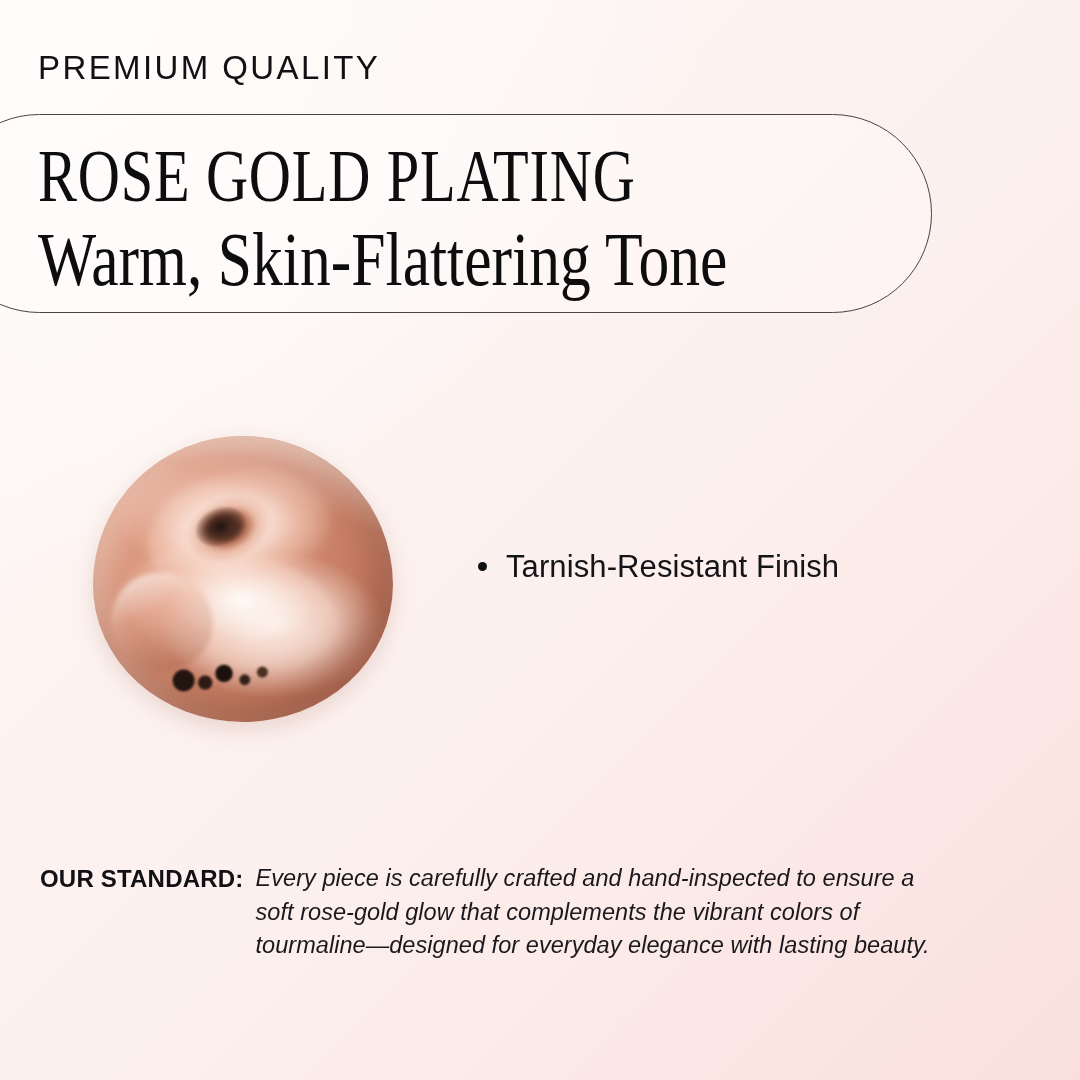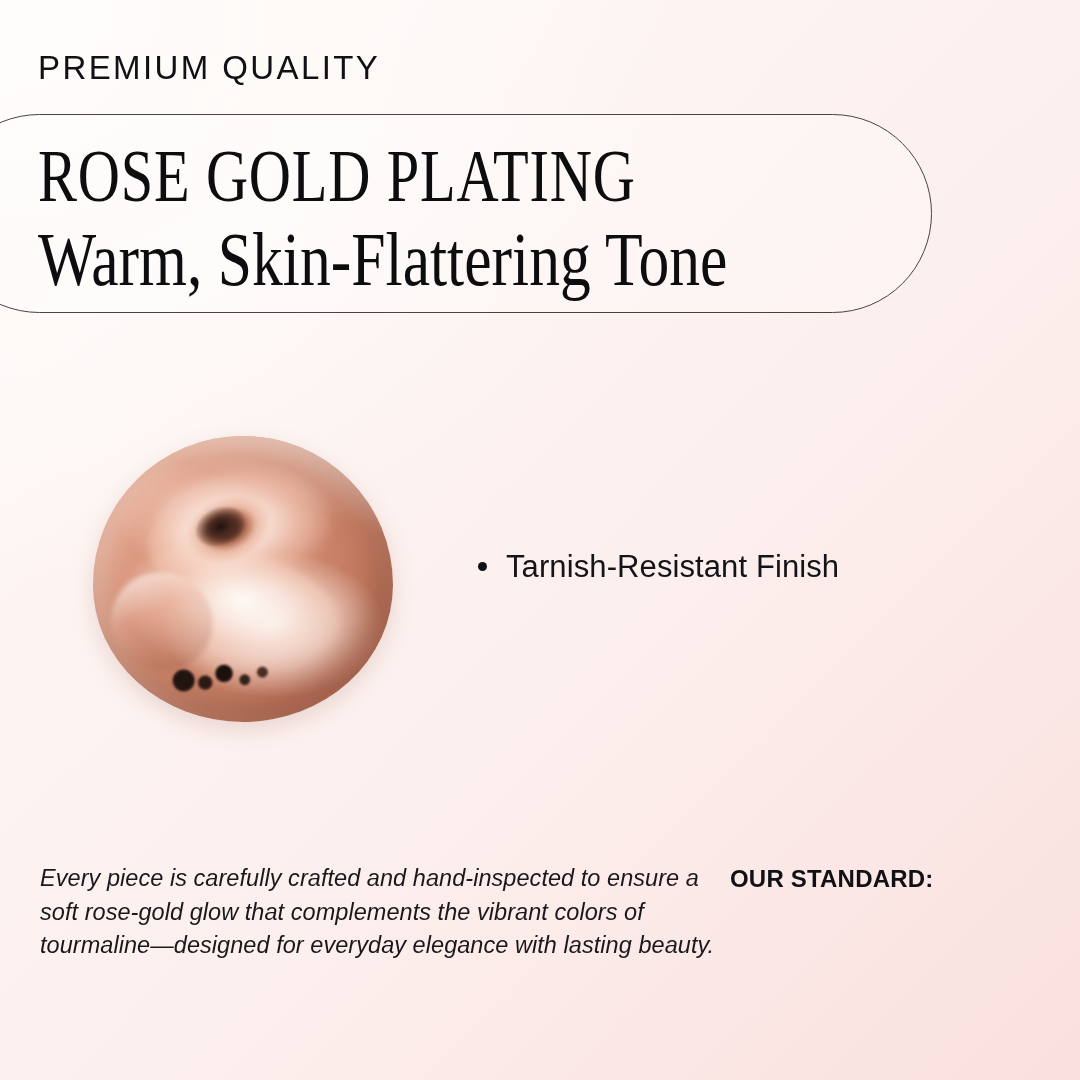--- a/index.html
+++ b/index.html
@@ -230,15 +230,15 @@
 </div>
 
 <div id="features">
   <div class="feature-row">
     <span class="bullet-dot"></span>
     <span class="feature-label">Tarnish-Resistant Finish</span>
   </div>
 </div>
 
 <div id="standard-block">
+  <span id="standard-label">OUR STANDARD:</span>
   <span id="standard-body">Every piece is carefully crafted and hand-inspected to ensure a soft rose-gold glow that complements the vibrant colors of tourmaline—designed for everyday elegance with lasting beauty.</span>
-  <span id="standard-label">OUR STANDARD:</span>
 </div>
 
 </body></html>

